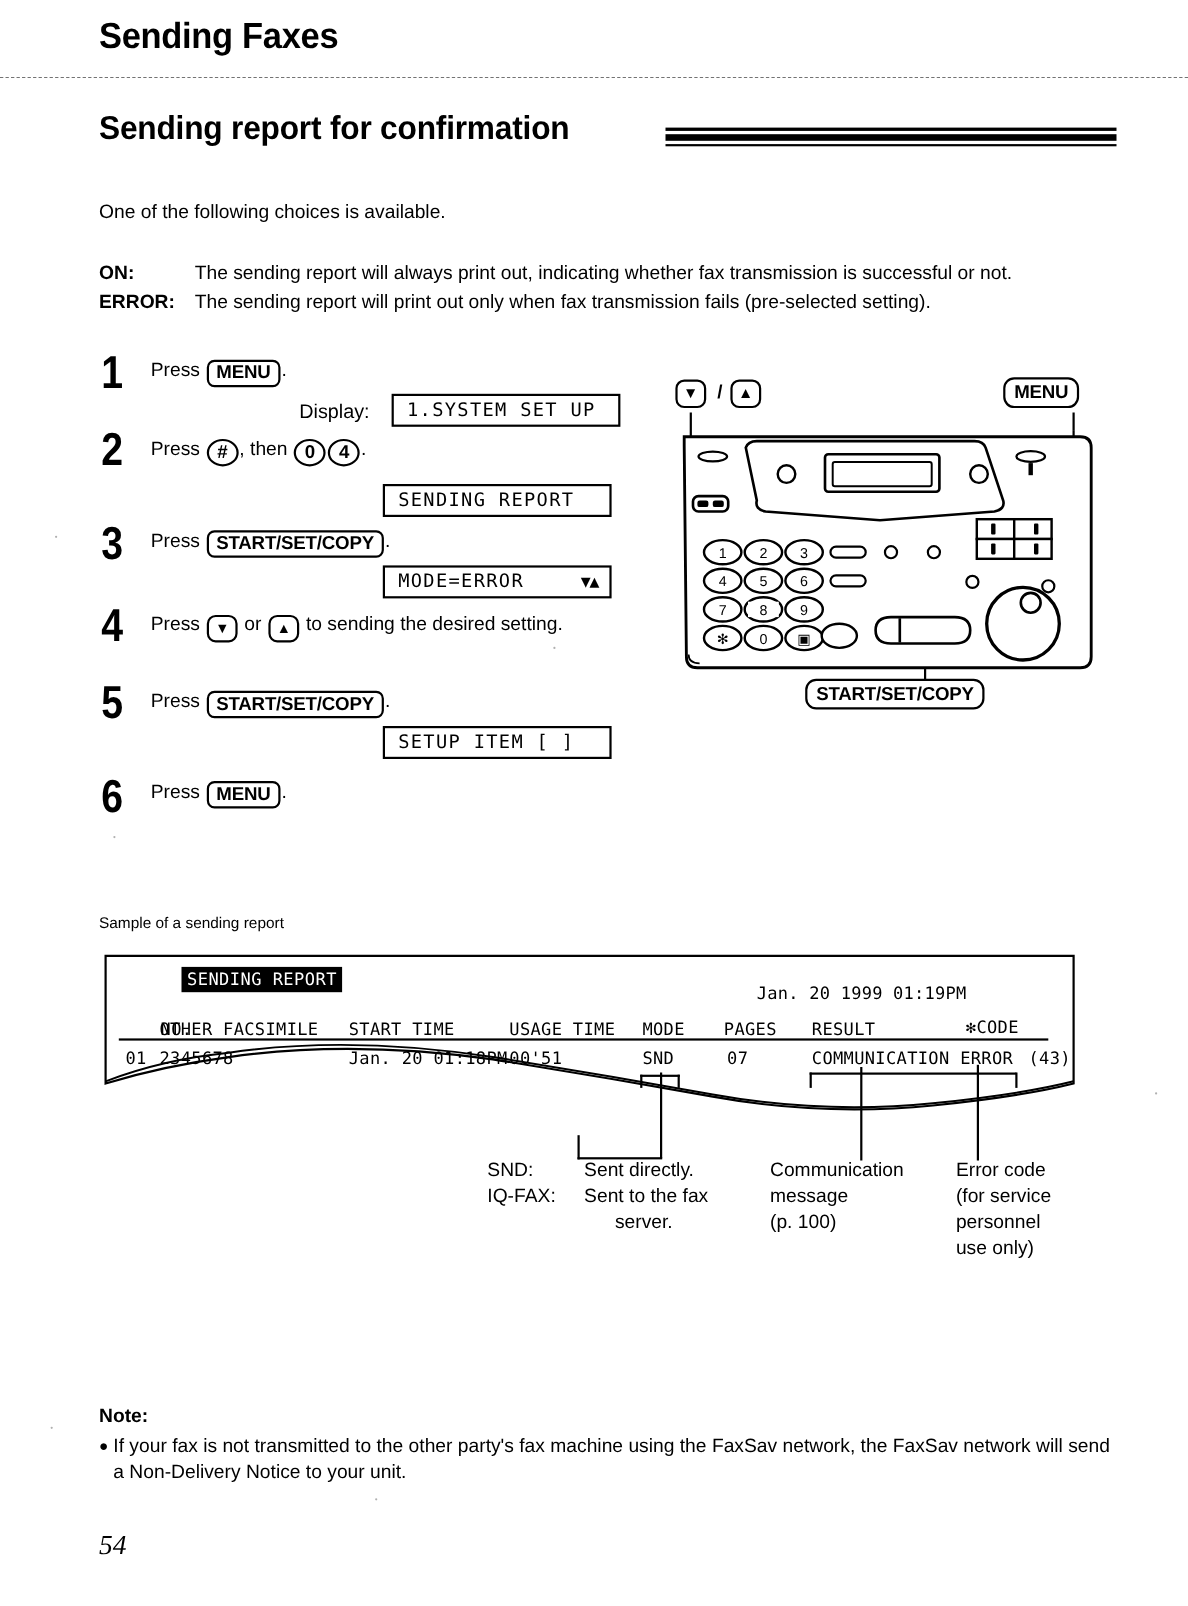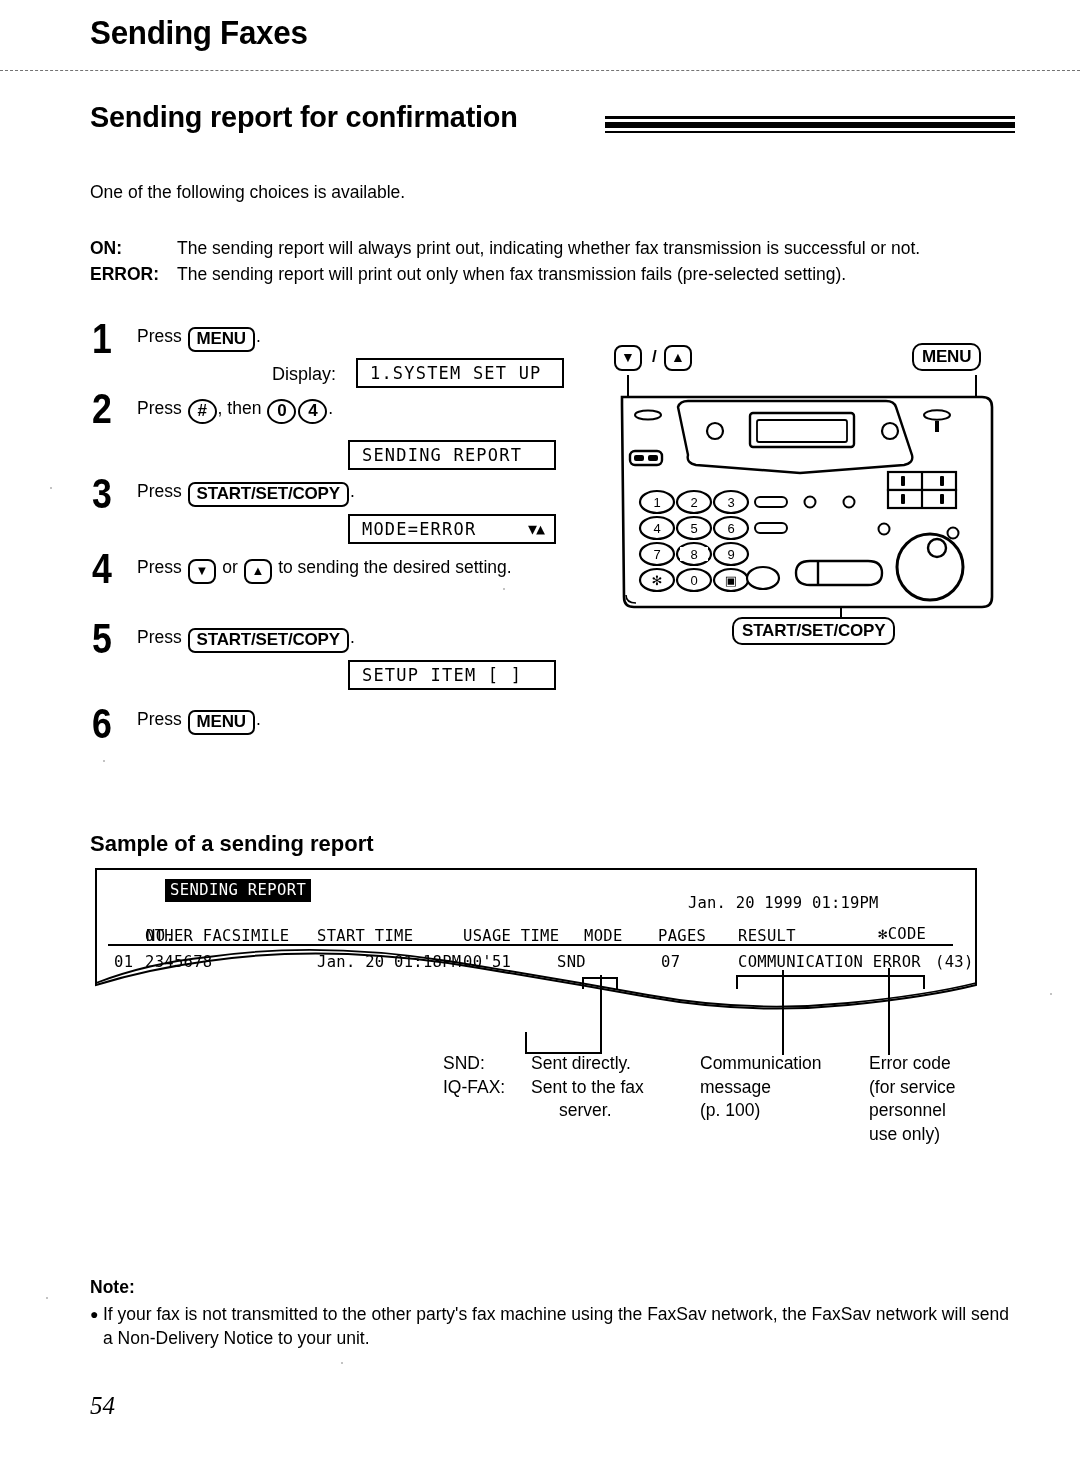--- a/index.html
+++ b/index.html
@@ -167,22 +167,22 @@
     background: #fff;
     white-space: nowrap;
     letter-spacing: -0.2px;
   }
 
   
   .sample-head {
     position: absolute;
     left: 90px;
     top: 831px;
-    font-size: 22px;
-    font-weight: bold;
+    font-size: 14px;
+    font-weight: normal;
   }
   .report-wrap { position: absolute; left: 88px; top: 865px; width: 920px; height: 195px; }
   .report-banner {
     position: absolute;
     left: 77px;
     top: 14px;
     background: #000;
     color: #fff;
     font-family: "DejaVu Sans Mono", monospace;
     font-size: 15.5px;
@@ -472,21 +472,21 @@
     <div class="mono-cell" style="left:496px; top:62px;">MODE</div>
     <div class="mono-cell" style="left:570px; top:62px;">PAGES</div>
     <div class="mono-cell" style="left:650px; top:62px;">RESULT</div>
     <div class="mono-cell" style="left:790px; top:60px;">✻CODE</div>
     <div class="hdr-rule"></div>
 
     <div class="mono-cell" style="left:26px;  top:88px;">01</div>
     <div class="mono-cell" style="left:57px;  top:88px;">2345678</div>
     <div class="mono-cell" style="left:229px; top:88px;">Jan. 20 01:18PM</div>
     <div class="mono-cell" style="left:375px; top:88px;">00'51</div>
-    <div class="mono-cell" style="left:469px; top:88px;">SND</div>
+    <div class="mono-cell" style="left:496px; top:88px;">SND</div>
     <div class="mono-cell" style="left:573px; top:88px;">07</div>
     <div class="mono-cell" style="left:650px; top:88px;">COMMUNICATION ERROR</div>
     <div class="mono-cell" style="left:847px; top:88px;">(43)</div>
 
     <div class="ln hline" style="left:494px; top:112px; width:36px;"></div>
     <div class="ln vline" style="left:494px; top:112px; height:12px;"></div>
     <div class="ln vline" style="left:528px; top:112px; height:12px;"></div>
 
     <div class="ln hline" style="left:648px; top:110px; width:188px;"></div>
     <div class="ln vline" style="left:648px; top:110px; height:14px;"></div>

